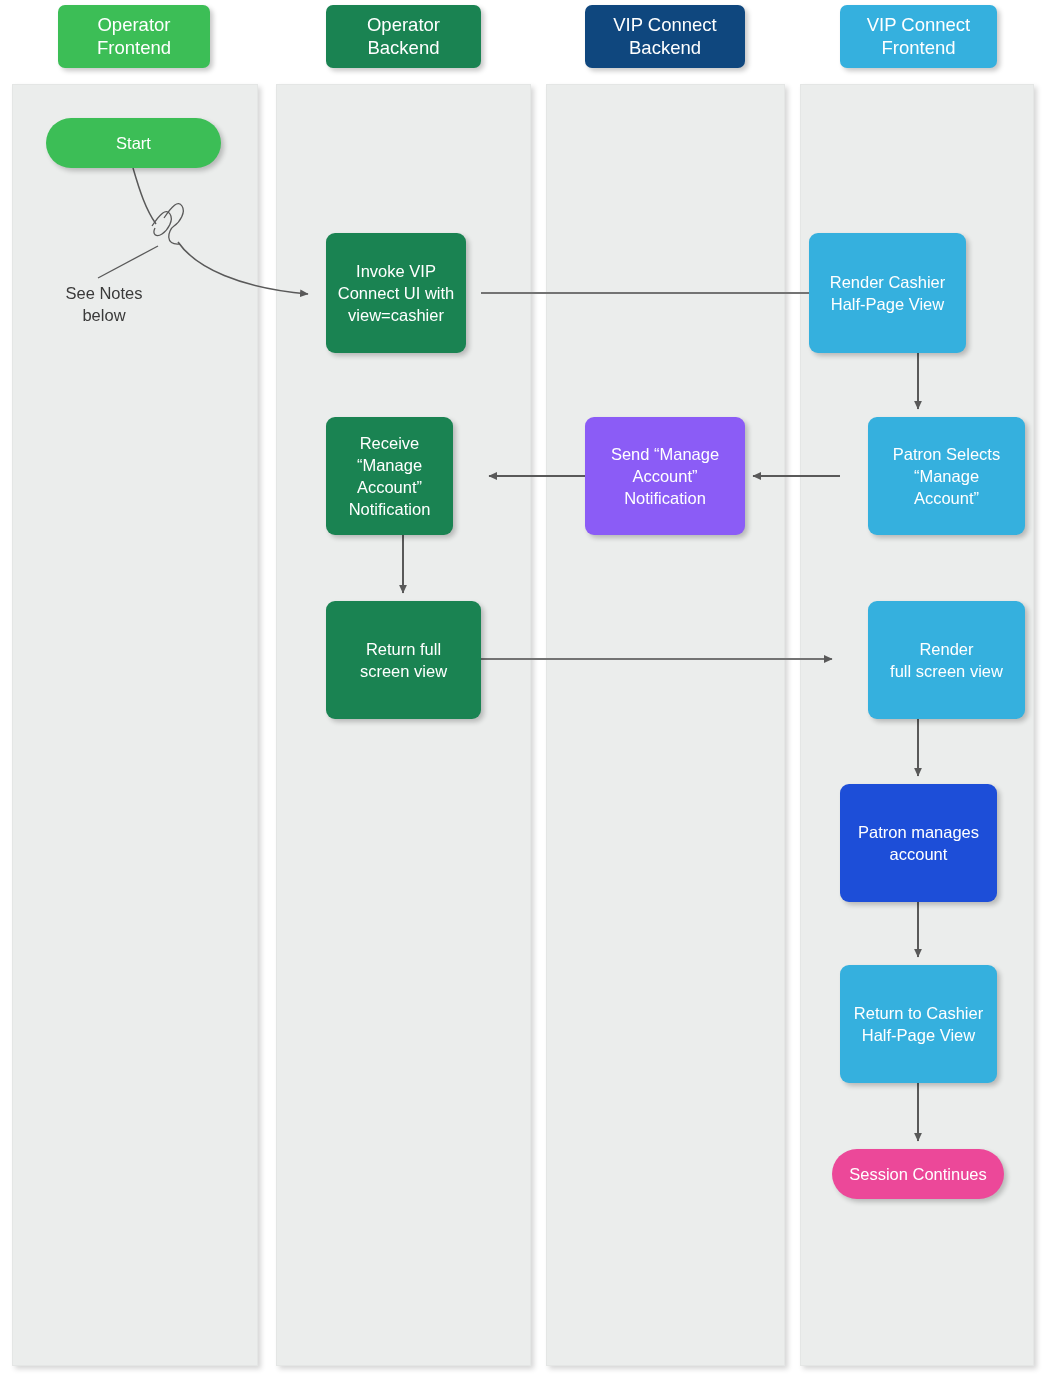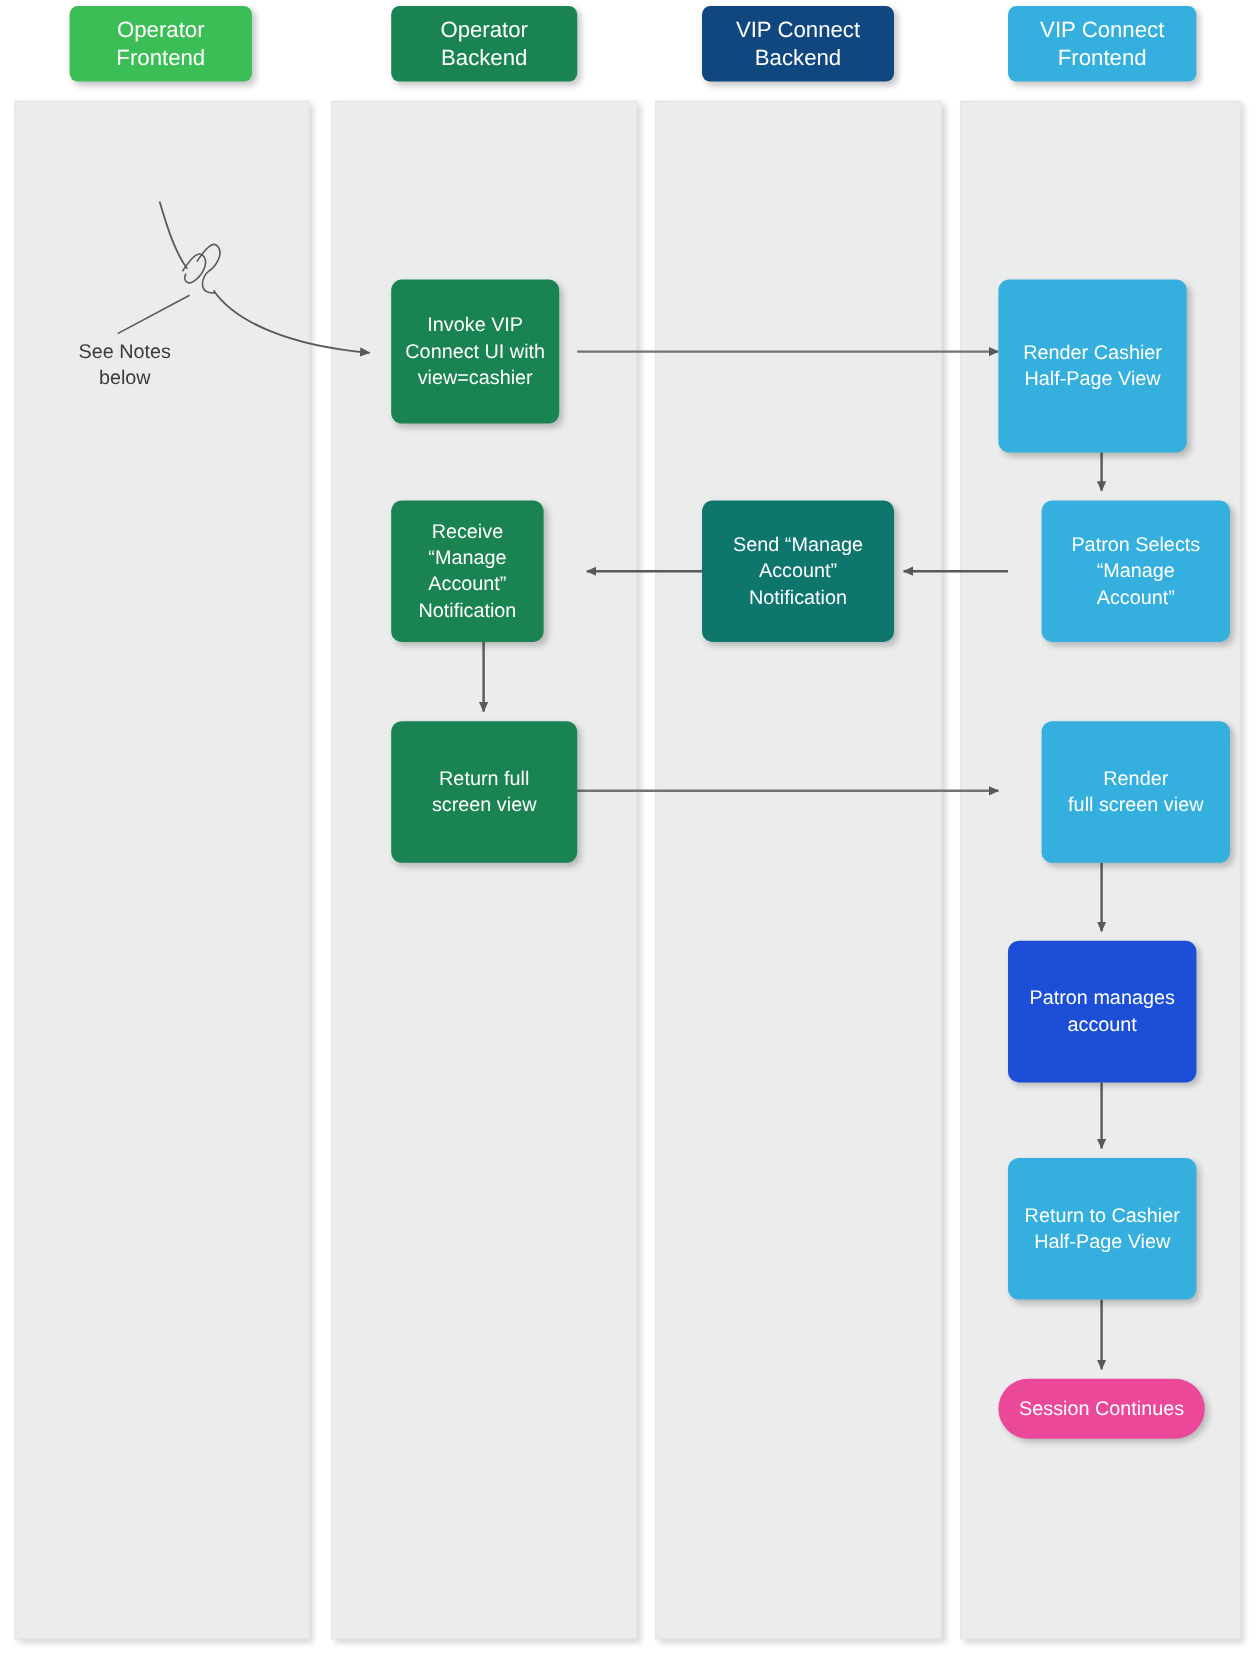--- a/index.html
+++ b/index.html
@@ -133,33 +133,34 @@
 
     <path d="M481,659 L832,659" fill="none" stroke="#737373" stroke-width="2" marker-end="url(#arrowhead)"></path>
 
     <path d="M918,719 L918,776" fill="none" stroke="#595959" stroke-width="2" marker-end="url(#arrowhead)"></path>
 
     <path d="M918,902 L918,957" fill="none" stroke="#595959" stroke-width="2" marker-end="url(#arrowhead)"></path>
 
     <path d="M918,1083 L918,1141" fill="none" stroke="#595959" stroke-width="2" marker-end="url(#arrowhead)"></path>
   </svg>
 
+  <div class="node terminator" style="left: 46px; top: 118px; width: 175px; height: 50px; background: rgb(60, 190, 86);">Start</div>
   <div class="node process" style="left: 326px; top: 233px; width: 140px; height: 120px; background: rgb(26, 131, 82);">Invoke VIP
 Connect UI with
 view=cashier</div>
   <div class="node process" style="left: 326px; top: 417px; width: 127px; height: 118px; background: rgb(26, 131, 82);">Receive
 “Manage
 Account”
 Notification</div>
   <div class="node process" style="left: 326px; top: 601px; width: 155px; height: 118px; background: rgb(26, 131, 82);">Return full
 screen view</div>
-  <div class="node process" style="left: 585px; top: 417px; width: 160px; height: 118px; background: #0f766e;">Send “Manage
+  <div class="node process" style="left: 585px; top: 417px; width: 160px; height: 118px; background: #8b5cf6;">Send “Manage
 Account”
 Notification</div>
-  <div class="node process" style="left: 832px; top: 233px; width: 157px; height: 144px; background: rgb(53, 176, 222);">Render Cashier
+  <div class="node process" style="left: 809px; top: 233px; width: 157px; height: 120px; background: rgb(53, 176, 222);">Render Cashier
 Half-Page View</div>
   <div class="node process" style="left: 840px; top: 417px; width: 157px; height: 118px; background: rgb(53, 176, 222); margin-left: 28px;">Patron Selects
 “Manage
 Account”</div>
   <div class="node process" style="left: 868px; top: 601px; width: 157px; height: 118px; background: rgb(53, 176, 222);">Render
 full screen view</div>
   <div class="node process" style="left: 840px; top: 784px; width: 157px; height: 118px; background: #1d4ed8;">Patron manages
 account</div>
   <div class="node process" style="left: 840px; top: 965px; width: 157px; height: 118px; background: rgb(53, 176, 222);">Return to Cashier
 Half-Page View</div>

